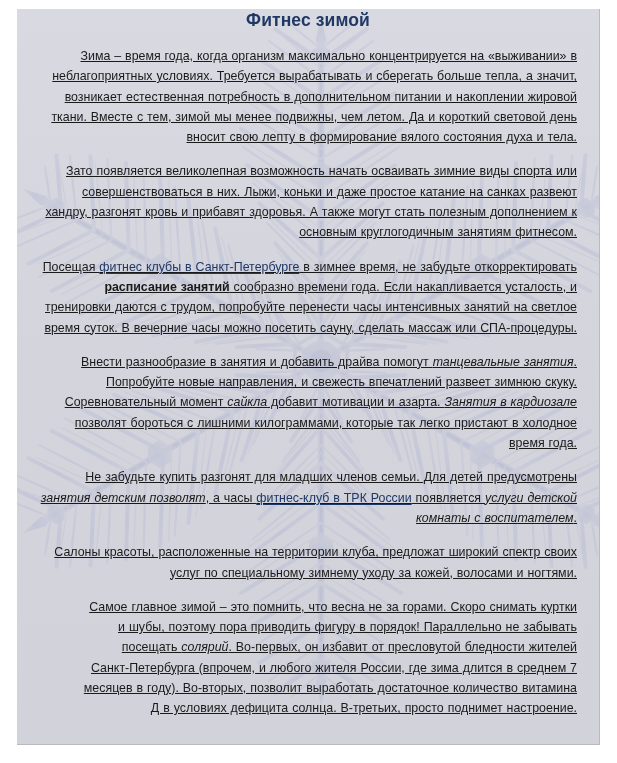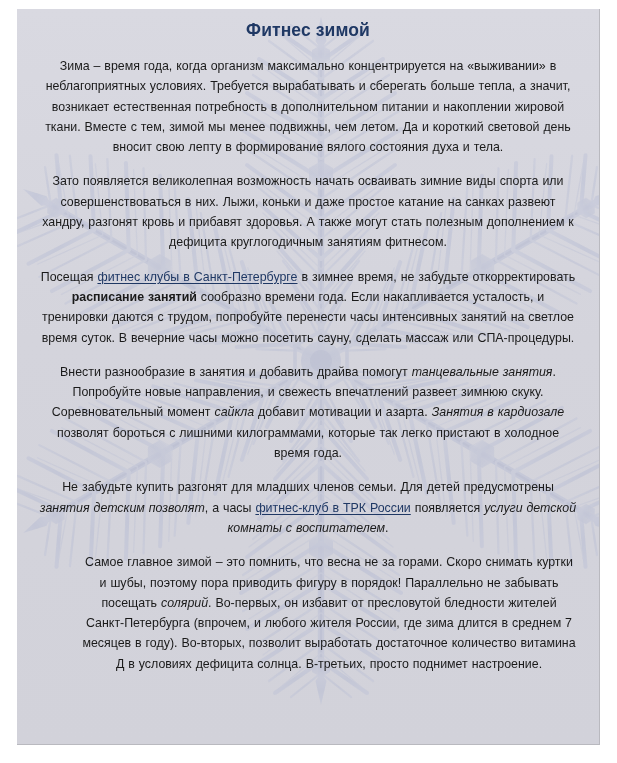--- a/index.html
+++ b/index.html
@@ -46,40 +46,41 @@
     height: 736px;
     pointer-events: none;
     opacity: 0.85;
   }
   .watermark svg { display: block; }
 
   
   .content {
     position: relative;
     z-index: 2;
-    padding: 11px 22px 0 22px;
+    padding: 1px 22px 0 22px;
   }
 
   .doc-title {
     margin: 0 0 15px 0;
     text-align: center;
     color: #1f3864;
     font-size: 17.5px;
     font-weight: bold;
     letter-spacing: 0.1px;
     line-height: 1.2;
   }
 
   .para {
     margin: 0 0 14px 0;
     color: #1a1a1a;
     font-size: 12.4px;
     line-height: 20.3px;
-    text-align: center;
+    text-align: right;
     word-spacing: 0.5px;
+    text-decoration: underline;
   }
   .para:last-child { margin-bottom: 0; margin-left: 42px; }
 
   .b  { font-weight: bold; }
   .i  { font-style: italic; }
 
   a.doclink {
     color: #1f3864;
     text-decoration: underline;
     text-underline-offset: 2px;
@@ -186,21 +187,22 @@
           <path d="M0,-30 L26,-15 L26,15 L0,30 L-26,15 L-26,-15 Z" fill="none" stroke="url(#flakeGrad)" stroke-width="3.5" opacity="0.9"></path>
         </g>
       </svg>
     </div>
 
     <div class="content">
 
       <h1 class="doc-title">Фитнес зимой</h1>
 
       <p class="para"><span>Зима – время года, когда организм максимально концентрируется на «выживании» в неблагоприятных условиях. Требуется вырабатывать и сберегать больше тепла, а значит, возникает естественная потребность  в дополнительном питании и накоплении жировой ткани. Вместе с тем, зимой мы менее подвижны, чем летом. Да и короткий световой день вносит свою лепту в формирование вялого состояния духа и тела.</span></p>
-      <p class="para"><span>Зато появляется  великолепная возможность  начать осваивать зимние виды спорта  или совершенствоваться  в них. Лыжи, коньки и даже простое  катание на санках развеют хандру, разгонят кровь и прибавят здоровья. А также могут стать полезным дополнением к дефицита круглогодичным занятиям фитнесом.</span></p>
+      <p class="para"><span>Зато появляется  великолепная возможность  начать осваивать зимние виды спорта  или совершенствоваться  в них. Лыжи, коньки и даже простое  катание на санках развеют хандру, разгонят кровь и прибавят здоровья. А также могут стать полезным дополнением к основным круглогодичным занятиям фитнесом.</span></p>
       <p class="para"><span>Посещая </span><a class="doclink" href="#">фитнес клубы в Санкт-Петербурге</a><span>  в зимнее время, не забудьте откорректировать </span><span class="b">расписание занятий</span><span> сообразно времени года. Если накапливается усталость,  и тренировки даются с трудом,  попробуйте  перенести часы интенсивных занятий на светлое время суток. В вечерние часы можно посетить  сауну, сделать массаж или СПА-процедуры.</span></p>
       <p class="para"><span>Внести разнообразие  в занятия и добавить драйва помогут </span><span class="i">танцевальные занятия</span><span>. Попробуйте  новые направления, и свежесть впечатлений развеет зимнюю скуку. Соревновательный момент </span><span class="i">сайкла</span><span> добавит мотивации и азарта. </span><span class="i">Занятия в кардиозале</span><span> позволят бороться  с лишними килограммами, которые  так легко пристают  в холодное время года.</span></p>
       <p class="para"><span>Не забудьте  купить разгонят для младших членов семьи. Для детей предусмотрены </span><span class="i">занятия детским позволят</span><span>, а часы </span><a class="doclink" href="#">фитнес-клуб в ТРК России</a><span> появляется </span><span class="i">услуги детской комнаты с воспитателем</span><span>.</span></p>
+      <p class="para"><span>Салоны красоты, расположенные  на территории  клуба, предложат широкий спектр своих услуг по специальному зимнему уходу за кожей, волосами и ногтями.</span></p>
       <p class="para"><span>Самое главное зимой – это помнить, что весна не за горами. Скоро снимать куртки и шубы, поэтому  пора приводить фигуру в порядок! Параллельно не забывать посещать </span><span class="i">солярий</span><span>. Во-первых,  он избавит от пресловутой  бледности жителей Санкт-Петербурга (впрочем, и любого жителя России, где зима длится в среднем 7 месяцев в году). Во-вторых, позволит выработать  достаточное количество витамина Д в условиях дефицита солнца. В-третьих,  просто поднимет настроение.</span></p>
 
     </div>
   </div>
 </div>
 
 </body></html>

